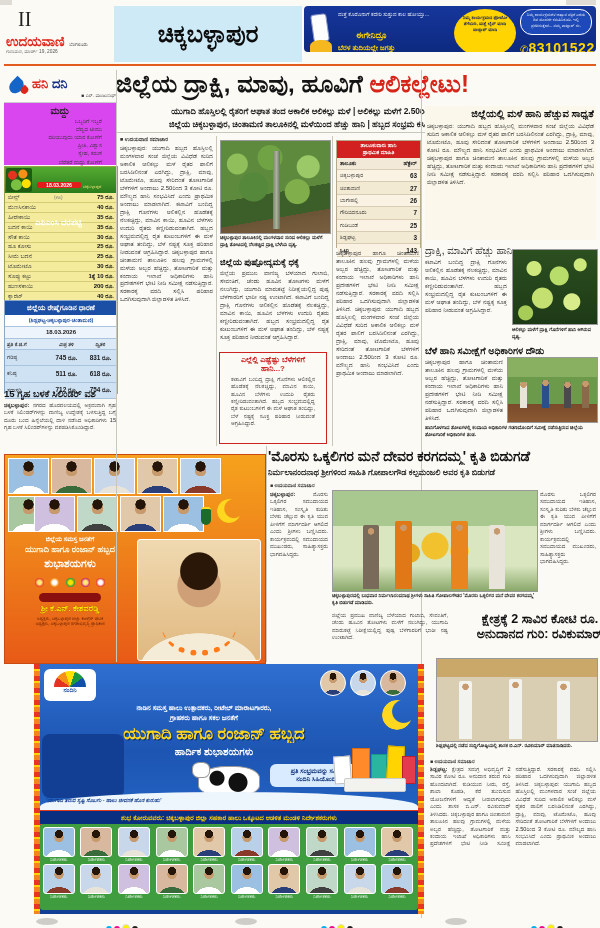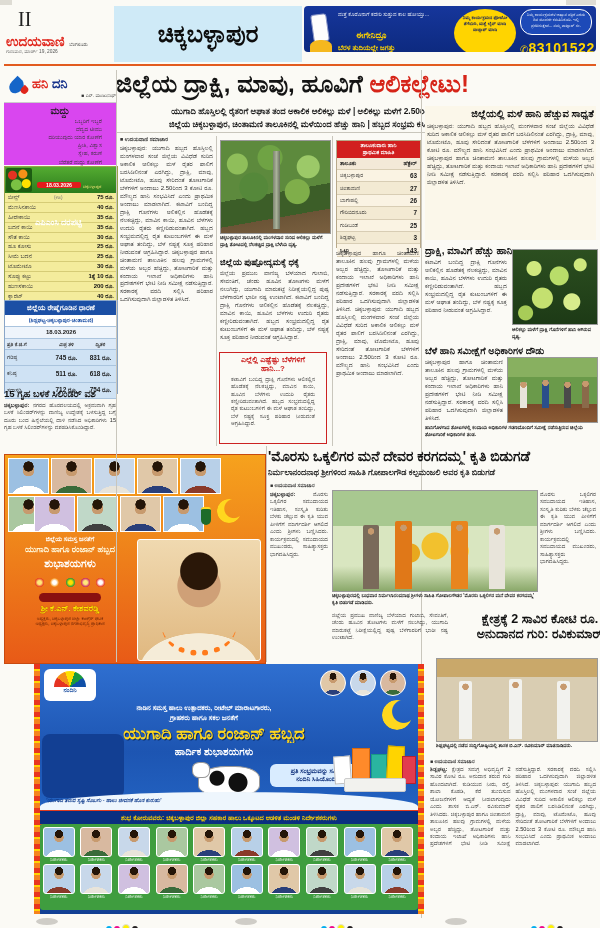--- a/index.html
+++ b/index.html
@@ -352,21 +352,21 @@
 
   <div class="abs bt" style="left:336px;top:250px;width:83px;height:194px;">
     <span>ಚಿಕ್ಕಬಳ್ಳಾಪುರ ಹಾಗೂ ಚಿಂತಾಮಣಿ ತಾಲೂಕಿನ ಹಲವು ಗ್ರಾಮಗಳಲ್ಲಿ ಮಳೆಯ ಅಬ್ಬರ ಹೆಚ್ಚಿದ್ದು, ತೋಟಗಾರಿಕೆ ಮತ್ತು ಕಂದಾಯ ಇಲಾಖೆ ಅಧಿಕಾರಿಗಳು ಹಾನಿ ಪ್ರದೇಶಗಳಿಗೆ ಭೇಟಿ ನೀಡಿ ಸಮೀಕ್ಷೆ ನಡೆಸುತ್ತಿದ್ದಾರೆ. ಸರಕಾರಕ್ಕೆ ವರದಿ ಸಲ್ಲಿಸಿ ಪರಿಹಾರ ಒದಗಿಸುವುದಾಗಿ ಜಿಲ್ಲಾಡಳಿತ ತಿಳಿಸಿದೆ.</span> <span>ಚಿಕ್ಕಬಳ್ಳಾಪುರ: ಯುಗಾದಿ ಹಬ್ಬದ ಹೊಸ್ತಿಲಲ್ಲಿ ಮಂಗಳವಾರ ಸಂಜೆ ಜಿಲ್ಲೆಯ ವಿವಿಧೆಡೆ ಸುರಿದ ಅಕಾಲಿಕ ಆಲಿಕಲ್ಲು ಮಳೆ ರೈತರ ಪಾಲಿಗೆ ಬರಸಿಡಿಲಿನಂತೆ ಎರಗಿದ್ದು, ದ್ರಾಕ್ಷಿ, ಮಾವು, ಟೊಮೇಟೊ, ಹೂವು ಸೇರಿದಂತೆ ತೋಟಗಾರಿಕೆ ಬೆಳೆಗಳಿಗೆ ಅಂದಾಜು 2.50ರಿಂದ 3 ಕೋಟಿ ರೂ. ಮೌಲ್ಯದ ಹಾನಿ ಸಂಭವಿಸಿದೆ ಎಂದು ಪ್ರಾಥಮಿಕ ಅಂದಾಜು ಮಾಡಲಾಗಿದೆ.</span>
   </div>
 
   <div class="abs" style="left:425px;top:106px;width:171px;height:134px;background:#fbf7ea;padding:2px;box-sizing:border-box;">
     <div class="nowrap" style="font-weight:bold;font-size:10px;text-align:right;color:#111;">ಜಿಲ್ಲೆಯಲ್ಲಿ ಮಳೆ ಹಾನಿ ಹೆಚ್ಚುವ ಸಾಧ್ಯತೆ</div>
     <div class="bt" style="height:112px;margin-top:3px;"><span>ಚಿಕ್ಕಬಳ್ಳಾಪುರ: ಯುಗಾದಿ ಹಬ್ಬದ ಹೊಸ್ತಿಲಲ್ಲಿ ಮಂಗಳವಾರ ಸಂಜೆ ಜಿಲ್ಲೆಯ ವಿವಿಧೆಡೆ ಸುರಿದ ಅಕಾಲಿಕ ಆಲಿಕಲ್ಲು ಮಳೆ ರೈತರ ಪಾಲಿಗೆ ಬರಸಿಡಿಲಿನಂತೆ ಎರಗಿದ್ದು, ದ್ರಾಕ್ಷಿ, ಮಾವು, ಟೊಮೇಟೊ, ಹೂವು ಸೇರಿದಂತೆ ತೋಟಗಾರಿಕೆ ಬೆಳೆಗಳಿಗೆ ಅಂದಾಜು 2.50ರಿಂದ 3 ಕೋಟಿ ರೂ. ಮೌಲ್ಯದ ಹಾನಿ ಸಂಭವಿಸಿದೆ ಎಂದು ಪ್ರಾಥಮಿಕ ಅಂದಾಜು ಮಾಡಲಾಗಿದೆ.</span> <span>ಚಿಕ್ಕಬಳ್ಳಾಪುರ ಹಾಗೂ ಚಿಂತಾಮಣಿ ತಾಲೂಕಿನ ಹಲವು ಗ್ರಾಮಗಳಲ್ಲಿ ಮಳೆಯ ಅಬ್ಬರ ಹೆಚ್ಚಿದ್ದು, ತೋಟಗಾರಿಕೆ ಮತ್ತು ಕಂದಾಯ ಇಲಾಖೆ ಅಧಿಕಾರಿಗಳು ಹಾನಿ ಪ್ರದೇಶಗಳಿಗೆ ಭೇಟಿ ನೀಡಿ ಸಮೀಕ್ಷೆ ನಡೆಸುತ್ತಿದ್ದಾರೆ. ಸರಕಾರಕ್ಕೆ ವರದಿ ಸಲ್ಲಿಸಿ ಪರಿಹಾರ ಒದಗಿಸುವುದಾಗಿ ಜಿಲ್ಲಾಡಳಿತ ತಿಳಿಸಿದೆ.</span></div>
   </div>
 
-  <div class="abs nowrap" style="left:425px;top:245px;width:171px;font-weight:bold;font-size:10px;color:#111;">ದ್ರಾಕ್ಷಿ, ಮಾವಿಗೆ ಹೆಚ್ಚು ಹಾನಿ</div>
+  <div class="abs nowrap" style="left:425px;top:245px;width:171px;font-weight:normal;font-size:10px;color:#111;">ದ್ರಾಕ್ಷಿ, ಮಾವಿಗೆ ಹೆಚ್ಚು ಹಾನಿ</div>
   <div class="abs bt" style="left:425px;top:259px;width:82px;height:84px;">
     <span>ಕಟಾವಿಗೆ ಬಂದಿದ್ದ ದ್ರಾಕ್ಷಿ ಗೊನೆಗಳು ಆಲಿಕಲ್ಲಿನ ಹೊಡೆತಕ್ಕೆ ನೆಲಕಚ್ಚಿದ್ದು, ಮಾವಿನ ಕಾಯಿ, ಹೂವಿನ ಬೆಳೆಗಳು ಉದುರಿ ರೈತರು ಕಣ್ಣೀರಿಡುವಂತಾಗಿದೆ. ಹಬ್ಬದ ಸಂಭ್ರಮದಲ್ಲಿದ್ದ ರೈತ ಕುಟುಂಬಗಳಿಗೆ ಈ ಮಳೆ ಆಘಾತ ತಂದಿದ್ದು, ಬೆಳೆ ನಷ್ಟಕ್ಕೆ ಸೂಕ್ತ ಪರಿಹಾರ ನೀಡುವಂತೆ ಆಗ್ರಹಿಸಿದ್ದಾರೆ.</span>
   </div>
   <div class="abs photo grapes" style="left:512px;top:249px;width:84px;height:74px;"></div>
   <div class="abs cap" style="left:512px;top:326px;width:84px;height:14px;">ಆಲಿಕಲ್ಲು ಮಳೆಗೆ ದ್ರಾಕ್ಷಿ ಗೊನೆಗಳಿಗೆ ಹಾನಿ ಆಗಿರುವ ದೃಶ್ಯ.</div>
 
   <div class="abs nowrap" style="left:425px;top:345px;width:171px;font-weight:bold;font-size:9.4px;color:#111;">ಬೆಳೆ ಹಾನಿ ಸಮೀಕ್ಷೆಗೆ ಅಧಿಕಾರಿಗಳ ದೌಡು</div>
   <div class="abs bt" style="left:425px;top:359px;width:78px;height:64px;">
     <span>ಚಿಕ್ಕಬಳ್ಳಾಪುರ ಹಾಗೂ ಚಿಂತಾಮಣಿ ತಾಲೂಕಿನ ಹಲವು ಗ್ರಾಮಗಳಲ್ಲಿ ಮಳೆಯ ಅಬ್ಬರ ಹೆಚ್ಚಿದ್ದು, ತೋಟಗಾರಿಕೆ ಮತ್ತು ಕಂದಾಯ ಇಲಾಖೆ ಅಧಿಕಾರಿಗಳು ಹಾನಿ ಪ್ರದೇಶಗಳಿಗೆ ಭೇಟಿ ನೀಡಿ ಸಮೀಕ್ಷೆ ನಡೆಸುತ್ತಿದ್ದಾರೆ. ಸರಕಾರಕ್ಕೆ ವರದಿ ಸಲ್ಲಿಸಿ ಪರಿಹಾರ ಒದಗಿಸುವುದಾಗಿ ಜಿಲ್ಲಾಡಳಿತ ತಿಳಿಸಿದೆ.</span>
   </div>

